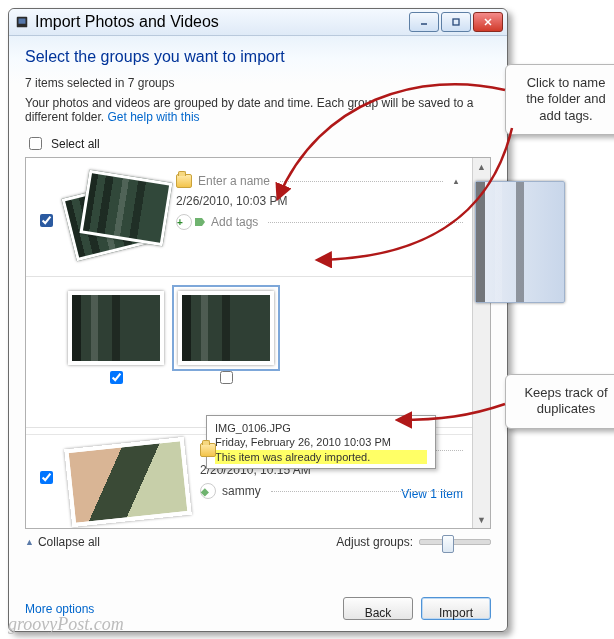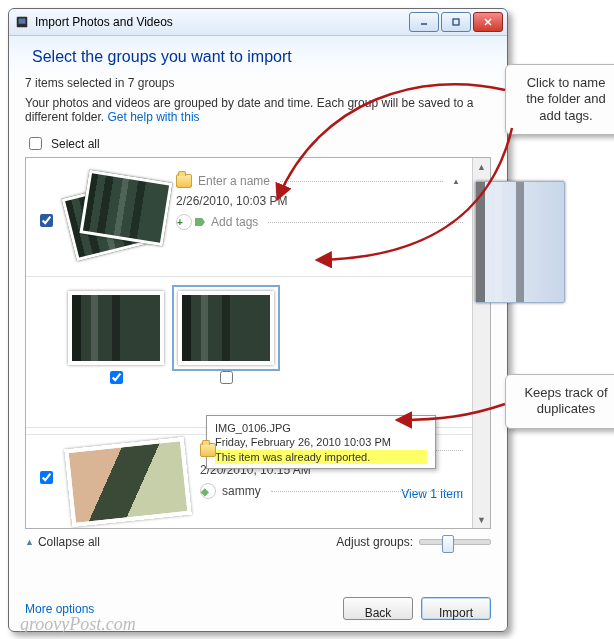--- a/index.html
+++ b/index.html
@@ -1,27 +1,27 @@
 <!DOCTYPE html>
 <html><head>
 <meta charset="utf-8">
 <style>
   html,body{margin:0;padding:0;font-family:"Segoe UI",Tahoma,sans-serif;font-size:12px;background:#fff;color:#222;}
   .stage{position:relative;width:614px;height:639px;overflow:hidden;}
   
   .win{position:absolute;left:8px;top:8px;width:498px;height:622px;border:1px solid #6b6b6b;border-radius:6px;background:linear-gradient(#f7fbff,#e9f2fb 4%,#f7fbff 8%,#fdfdfd 12%,#fdfdfd);box-shadow:4px 4px 6px rgba(0,0,0,.35);}
   .titlebar{height:26px;border-bottom:1px solid #b9c9dc;border-radius:6px 6px 0 0;background:linear-gradient(#f4f9ff,#dfeaf7);display:flex;align-items:center;padding:0 4px 0 6px;}
   .titlebar .appicon{width:14px;height:14px;margin-right:6px;}
-  .titlebar .title{flex:1;font-size:12px;color:#000;}
+  .titlebar .title{flex:1;font-size:16px;color:#000;}
   .winbtns{display:flex;gap:2px;}
   .winbtn{width:28px;height:18px;border:1px solid #5d7fa5;border-radius:3px;background:linear-gradient(#f3f8fe,#cfe0f4);display:flex;align-items:center;justify-content:center;}
   .winbtn.close{background:linear-gradient(#f48a8a,#d03a2a);border-color:#8a2a20;color:#fff;}
   .winbtn svg{width:10px;height:10px;}
   .content{padding:10px 16px 12px 16px;height:calc(100% - 26px);box-sizing:border-box;display:flex;flex-direction:column;}
-  h1.heading{font-weight:400;font-size:16px;color:#003399;margin:2px 0 10px 7px;}
+  h1.heading{font-weight:400;font-size:16px;color:#003399;margin:2px 0 10px 0;}
   .subtext{color:#333;margin-bottom:6px;}
   .helpline{color:#333;margin-bottom:10px;}
   a.link{color:#0066cc;text-decoration:none;}
   .selectall-row{display:flex;align-items:center;gap:6px;margin-bottom:4px;}
   input[type=checkbox]{width:13px;height:13px;}
   .listwrap{position:relative;border:1px solid #b0b0b0;height:370px;background:#fff;}
   .scrollbar{position:absolute;right:0;top:0;bottom:0;width:17px;background:#f0f0f0;border-left:1px solid #d0d0d0;}
   .scrollbar .arrow{height:17px;display:flex;align-items:center;justify-content:center;color:#666;font-size:9px;}
   .scrollbar .track{position:absolute;top:17px;bottom:17px;left:0;right:0;}
   .scrollbar .thumb{position:absolute;left:2px;right:2px;top:6px;height:120px;background:linear-gradient(90deg,#e9eef6,#c8d6ea);border:1px solid #9fb2cc;border-radius:2px;}
@@ -67,21 +67,21 @@
   
   .footer{margin-top:auto;display:flex;align-items:center;justify-content:space-between;}
   .btn{min-width:70px;height:23px;border:1px solid #8a8a8a;border-radius:3px;background:linear-gradient(#fdfdfd,#e6e6e6);padding:8px 12px;font-size:12px;color:#222;}
   .btn.primary{border-color:#4f93d6;box-shadow:0 0 0 1px #bcd8f3 inset;}
   .btnrow{display:flex;gap:8px;}
   
   .callout{position:absolute;background:#fdfdfd;border:1px solid #b7b7b7;border-radius:6px;box-shadow:2px 3px 5px rgba(0,0,0,.3);padding:10px 12px;font-size:13px;color:#333;text-align:center;line-height:1.25;width:96px;}
   .callout.c1{left:505px;top:64px;}
   .callout.c2{left:505px;top:374px;}
   .arrows{position:absolute;left:0;top:0;pointer-events:none;}
-  .watermark{position:absolute;left:20px;bottom:4px;font-size:18px;font-style:italic;color:#bcbcbc;font-family:Georgia,serif;}
+  .watermark{position:absolute;left:8px;bottom:4px;font-size:18px;font-style:italic;color:#bcbcbc;font-family:Georgia,serif;}
   .hr{border-top:1px solid #e2e2e2;margin:6px -10px;}
   .tagbadge{width:14px;height:14px;border-radius:50%;background:#fff;border:1px solid #ccc;display:flex;align-items:center;justify-content:center;}
   .tagbadge .plus{color:#2e8b2e;font-weight:bold;font-size:10px;line-height:1;}
   .tagshape{width:10px;height:8px;background:#6fb36f;clip-path:polygon(0 0,70% 0,100% 50%,70% 100%,0 100%);margin-left:-3px;}
   .tagrow .tagbadge,.tagrow .tagshape{display:inline-block;vertical-align:middle;}
   .gap4{height:4px;}
 </style>
 </head>
 <body>
 

